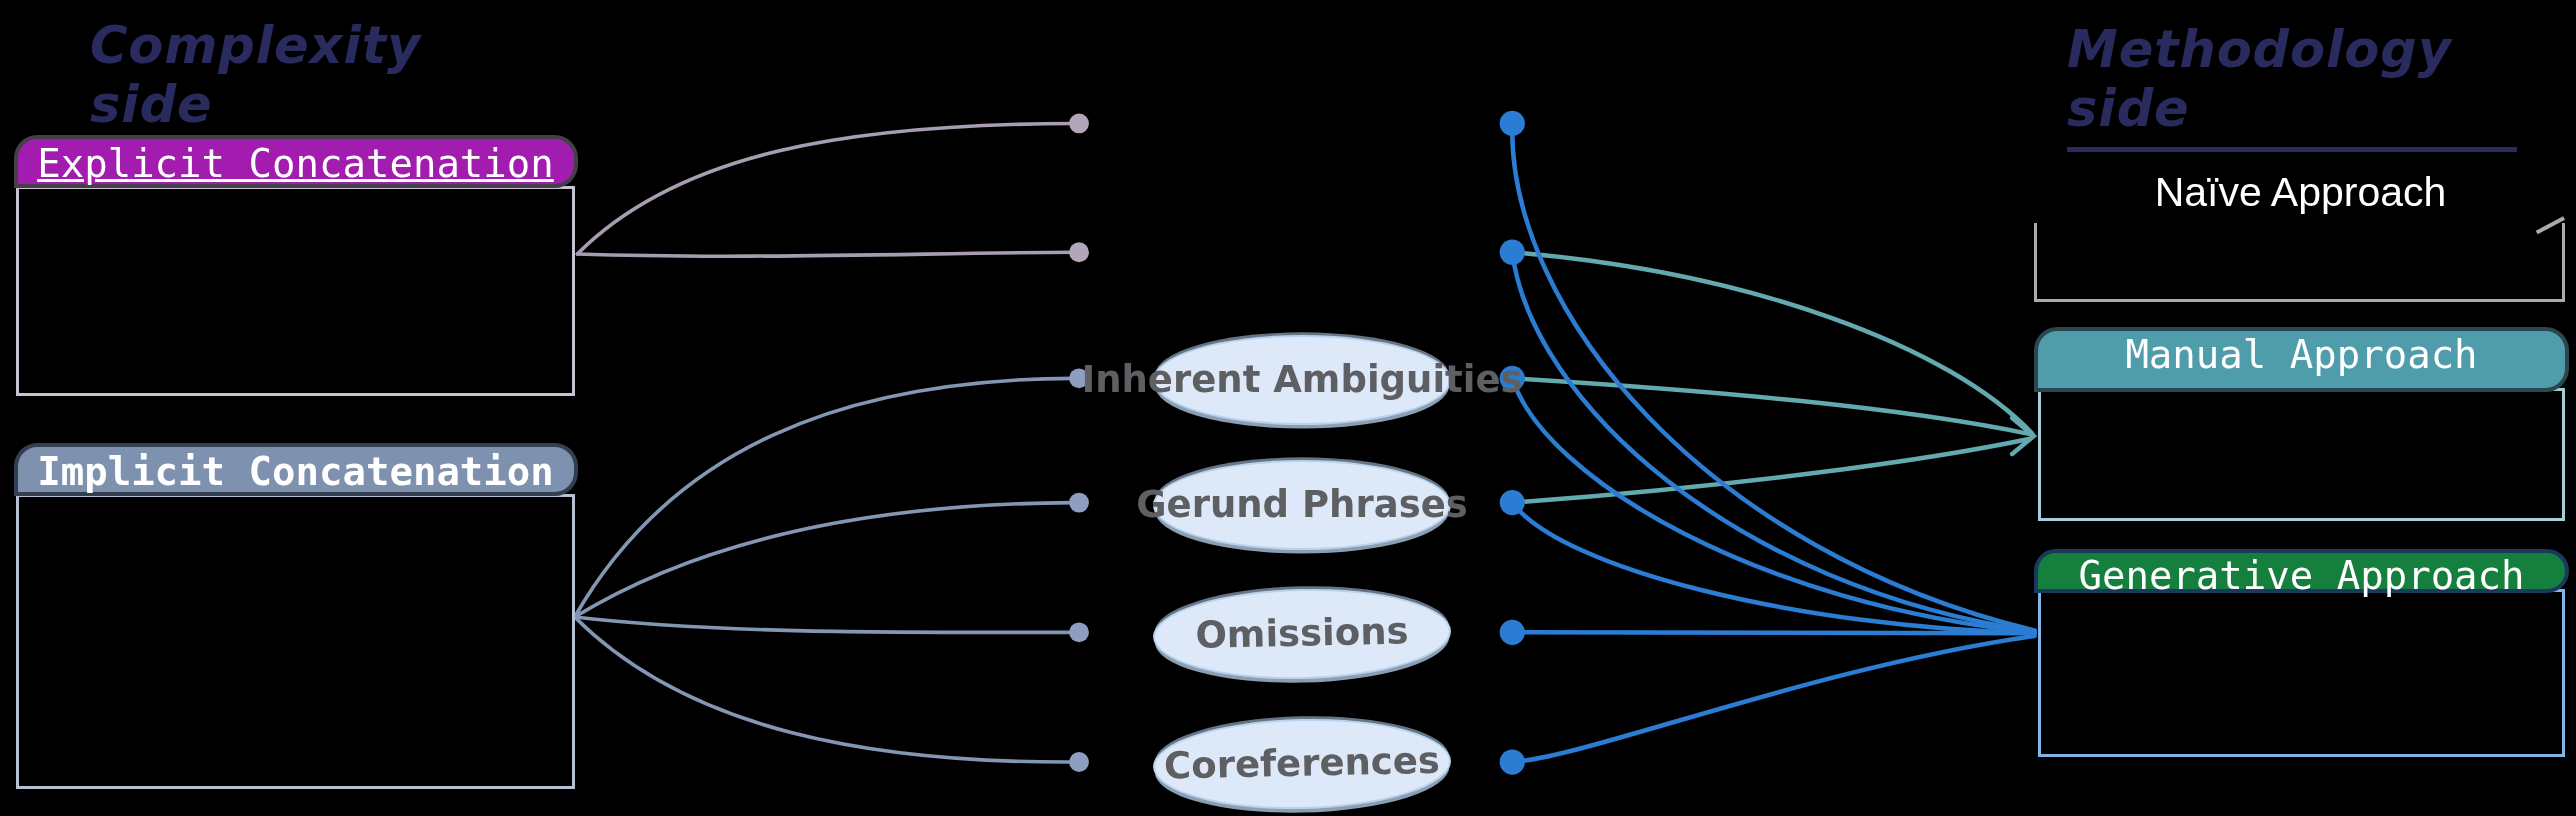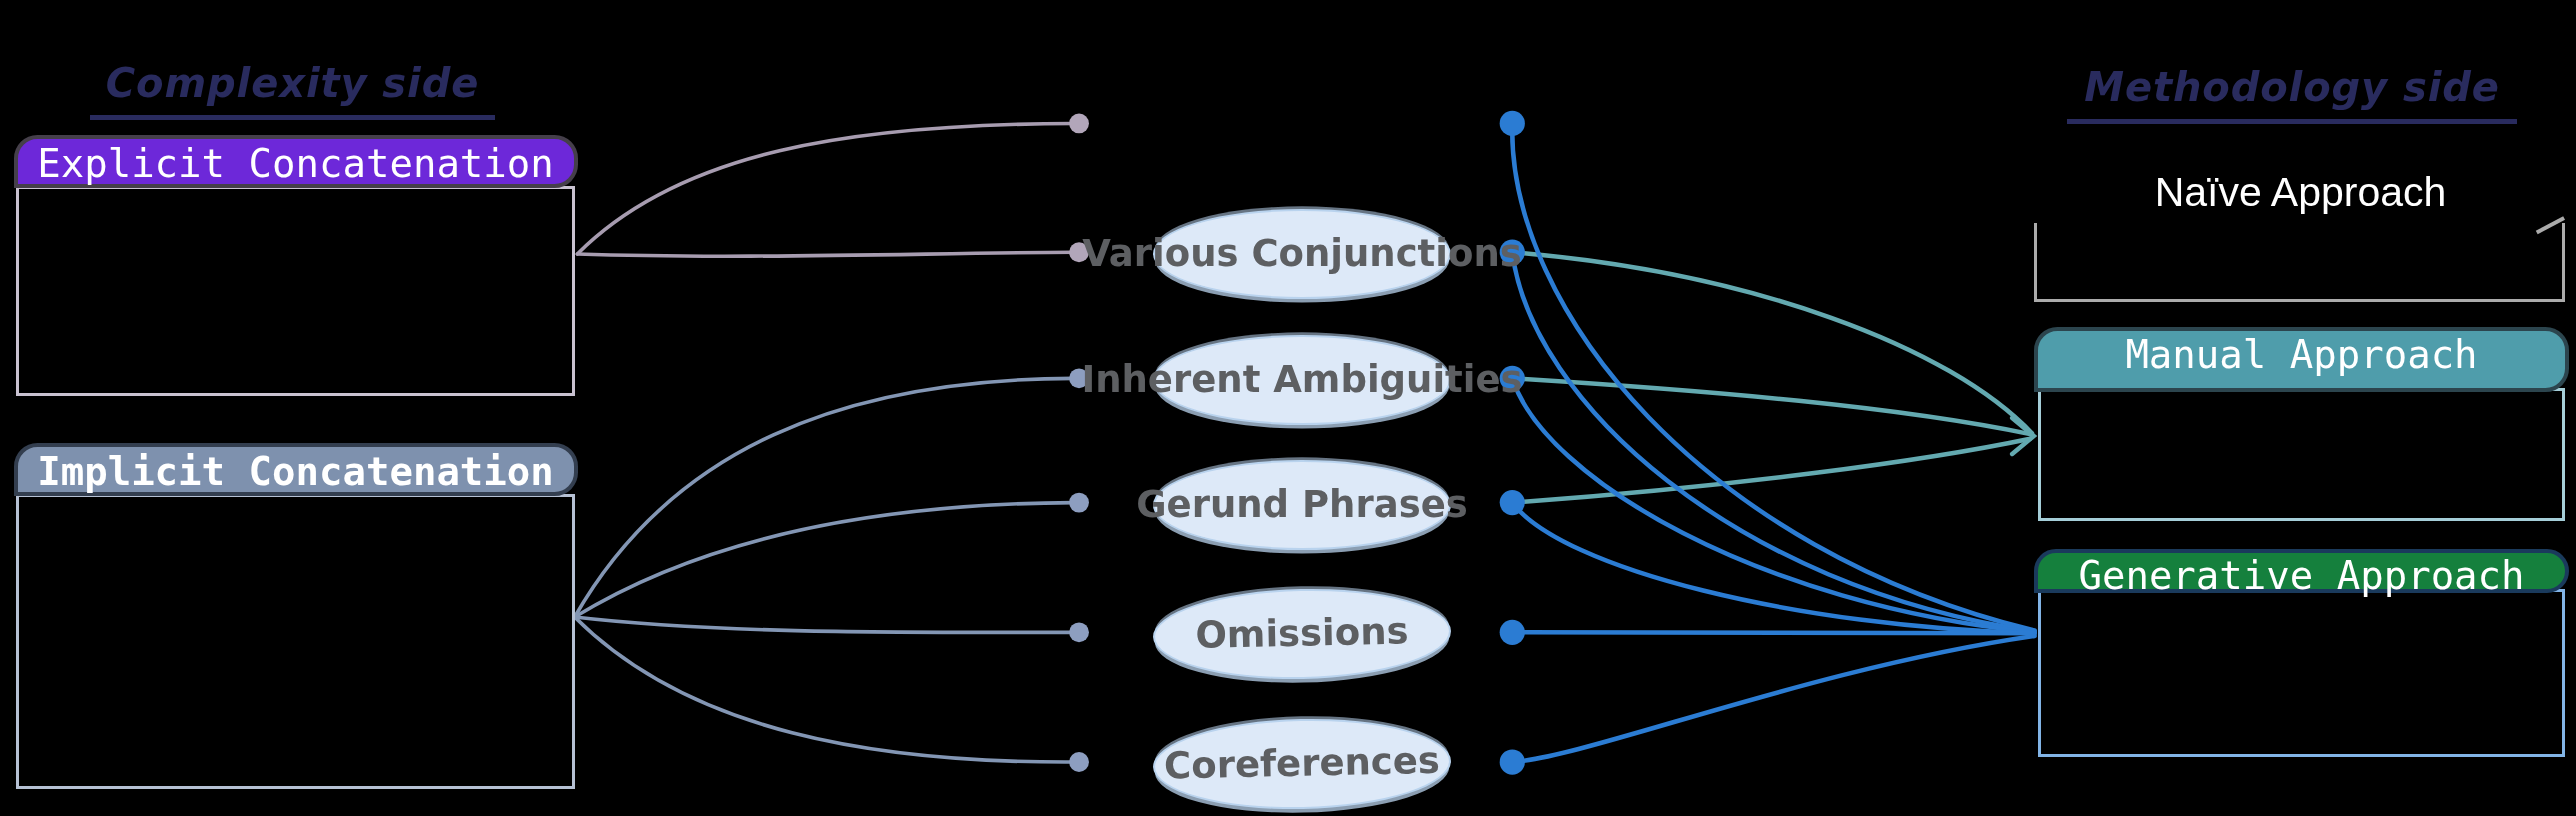--- a/index.html
+++ b/index.html
@@ -1,36 +1,36 @@
 <!DOCTYPE html>
 <html style="font-size:14.4px"><head>
 <meta charset="utf-8">
 <style>
   html,body{margin:0;padding:0;background:#000;}
   #stage{position:relative;width:2576px;height:817px;background:#000;overflow:hidden;
          font-family:"DejaVu Sans", sans-serif;}
   #edges{position:absolute;left:0;top:0;width:2576px;height:817px;}
 
   
-  .side-title{position:absolute;font-size:40px;font-weight:bold;font-style:italic;
-    color:#292b5e;text-align:center;padding-bottom:9px;border-bottom:5.4px solid #292b5e;
-    letter-spacing:0.9px;margin-top:44px;}
+  .side-title{position:absolute;font-size:51px;font-weight:bold;font-style:italic;
+    color:#292b5e;text-align:left;padding-bottom:9px;border-bottom:5.4px solid #292b5e;
+    letter-spacing:0.9px;}
   #title-left{left:90px;top:16px;width:405px;}
   #title-right{left:2067px;top:20px;width:450px;}
 
   
   .panel{position:absolute;}
   .panel-header{position:relative;box-sizing:border-box;width:100%;color:#fff;
     font-family:"DejaVu Sans Mono", monospace;font-size:39px;text-align:center;
     border-radius:23.4px 23.4px 23.4px 0;z-index:3;}
   .panel-body{position:relative;box-sizing:border-box;z-index:1;background:transparent;}
 
   
   #explicit-box{left:13.5px;top:135px;width:564px;}
-  #explicit-box .panel-header{height:53px;line-height:50px;background:#6d28d9;border:4.5px solid #453f4a;}
+  #explicit-box .panel-header{height:53px;line-height:50px;background:#a21caf;border:4.5px solid #453f4a;text-decoration:underline;}
   #explicit-box .panel-body{height:210px;margin:-1.8px 2.7px 0 2.7px;border:3.6px solid #c9c2d1;}
   #implicit-box{left:13.5px;top:443px;width:564px;font-weight:bold;}
   #implicit-box .panel-header{height:53px;line-height:50px;background:#7e91ae;border:4.5px solid #333e4f;}
   #implicit-box .panel-body{height:295px;margin:-1.8px 2.7px 0 2.7px;border:3.6px solid #b6c1d4;}
 
   
   .oval{position:absolute;width:294px;height:86px;border-radius:50%;
     background:#dde9f8;border:2.7px solid #b9d3ee;
     box-shadow:0 5.4px 0 -1.8px rgba(185,211,238,.75), 0 -4.5px 0 -1.8px rgba(185,211,238,.55);}
   .oval .oval-label{position:absolute;left:50%;top:50%;transform:translate(-50%,-52%);
@@ -94,23 +94,20 @@
   <div class="panel" id="explicit-box">
     <div class="panel-header">Explicit Concatenation</div>
     <div class="panel-body"></div>
   </div>
 
   <div class="panel" id="implicit-box">
     <div class="panel-header">Implicit Concatenation</div>
     <div class="panel-body"></div>
   </div>
 
-  <div class="oval" style="left:1153px;top:209px">
-    <span class="oval-label">Various Conjunctions</span>
-    </div>
   <div class="oval" style="left:1153px;top:335px">
     <span class="oval-label">Inherent Ambiguities</span>
     </div>
   <div class="oval" style="left:1153px;top:460px">
     <span class="oval-label">Gerund Phrases</span>
     </div>
   <div class="oval" style="left:1153px;top:589px;transform:rotate(-1.2deg)">
     <span class="oval-label">Omissions</span>
     </div>
   <div class="oval" style="left:1153px;top:719px;transform:rotate(-1.2deg)">

